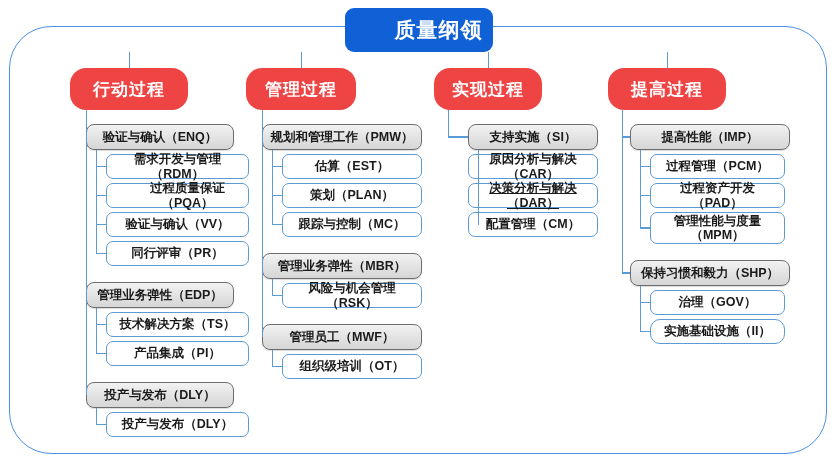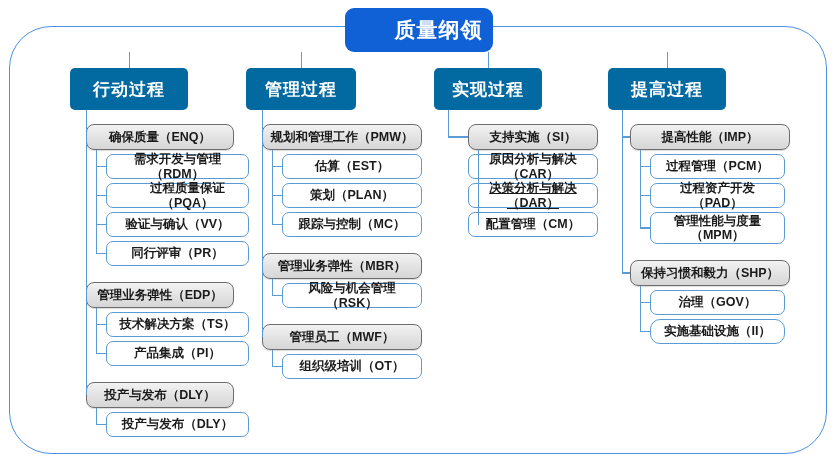--- a/index.html
+++ b/index.html
@@ -46,22 +46,22 @@
     align-items: center;
     justify-content: center;
     box-sizing: border-box;
     padding-left: 39px;
   }
 
   
   .col-header {
     position: absolute;
     height: 42px;
-    background: #0369a1;
-    border-radius: 5px;
+    background: #ef4444;
+    border-radius: 16px;
     color: #ffffff;
     font-size: 17px;
     font-weight: bold;
     letter-spacing: 1px;
     display: flex;
     align-items: center;
     justify-content: center;
     box-sizing: border-box;
   }
 
@@ -104,21 +104,21 @@
 <body>
 
 <div id="canvas">
 
   <div class="outer-frame"></div>
 
   <div class="root-title">质量纲领</div>
 
   <div id="layer">
       <div class="col-header" style="left: 70px; top: 68px; width: 118px;">行动过程</div>
-      <div class="node parent" style="left: 86px; top: 124px; width: 148px; height: 26px;">确保质量（ENQ）</div>
+      <div class="node parent" style="left: 86px; top: 124px; width: 148px; height: 26px;">验证与确认（ENQ）</div>
       <div class="line h" style="left: 86px; top: 136.3px; width: 0px;"></div>
       <div class="node child" style="left: 106px; top: 154px; width: 143px; height: 25px;">需求开发与管理（RDM）</div>
       <div class="node child" style="left: 106px; top: 183px; width: 143px; height: 25px; padding-left: 24px;">过程质量保证（PQA）</div>
       <div class="node child" style="left: 106px; top: 212px; width: 143px; height: 25px;">验证与确认（VV）</div>
       <div class="node child" style="left: 106px; top: 241px; width: 143px; height: 25px;">同行评审（PR）</div>
       <div class="line v" style="left: 96px; top: 150px; height: 103.5px;"></div>
       <div class="line h" style="left: 96px; top: 165.8px; width: 10px;"></div>
       <div class="line h" style="left: 96px; top: 194.8px; width: 10px;"></div>
       <div class="line h" style="left: 96px; top: 223.8px; width: 10px;"></div>
       <div class="line h" style="left: 96px; top: 252.8px; width: 10px;"></div>

